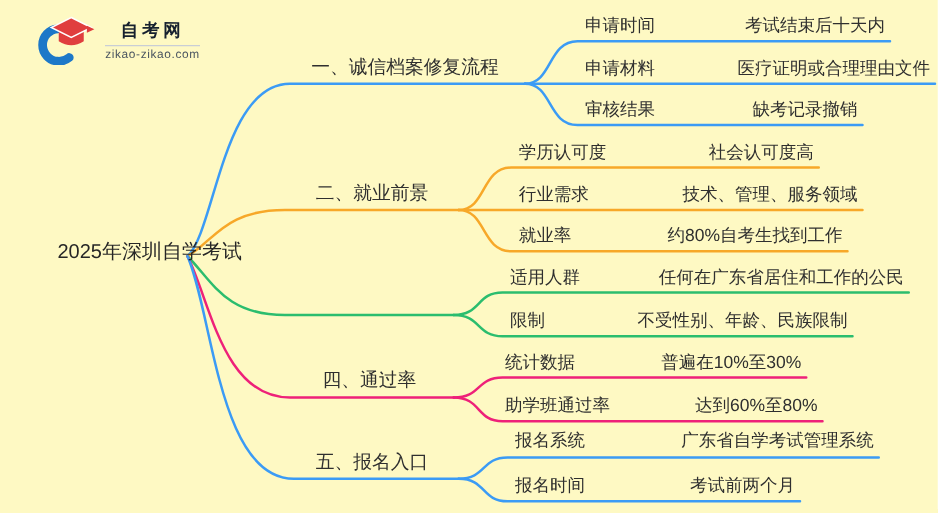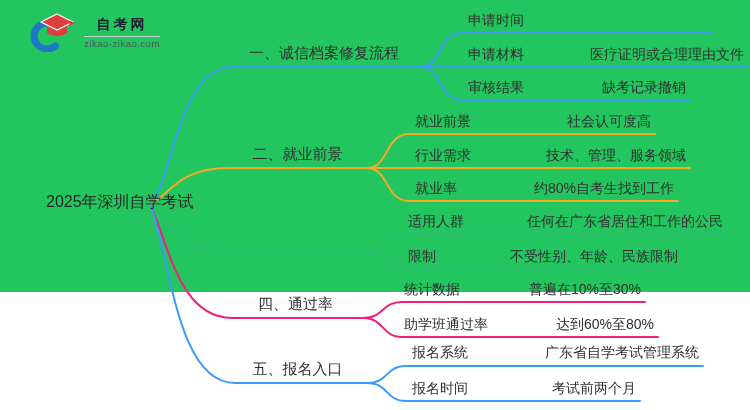--- a/index.html
+++ b/index.html
@@ -1,21 +1,21 @@
 <!DOCTYPE html>
 <html><head>
 <meta charset="utf-8">
 <style>
   html,body{margin:0;padding:0;}
   body{
     width:750px;height:410px;background:#ffffff;overflow:hidden;
     font-family:"Liberation Sans","DejaVu Sans",sans-serif;
     color:#2f2f2f;
   }
-  .canvas{position:relative;width:750px;height:292px;background:#22c55e;}
+  .canvas{position:relative;width:750px;height:410px;background:#fef9c3;}
   svg.links{position:absolute;left:0;top:0;}
   svg.links path{fill:none;stroke-width:2;stroke-linecap:round;}
 
   
   .logo{position:absolute;left:30px;top:12px;display:flex;align-items:center;gap:8px;}
   .logo-text .site-name{font-size:14px;font-weight:bold;color:#16202e;letter-spacing:3px;text-align:center;}
   .logo-text .divider{border-top:1px solid #c9ced5;margin:2px 0 1px 0;width:76px;}
   .logo-text .site-url{font-size:9.5px;color:#4a5560;letter-spacing:.5px;text-align:center;}
 
   
@@ -84,32 +84,33 @@
 
   <div class="root-node">2025年深圳自学考试</div>
 
   <div class="branch-label" style="left:228px;top:41px;width:192px;">一、诚信档案修复流程</div>
   <div class="branch-label" style="left:228px;top:142px;width:139px;">二、就业前景</div>
   <div class="branch-label" style="left:228px;top:292px;width:135px;">四、通过率</div>
   <div class="branch-label" style="left:228px;top:357px;width:139px;">五、报名入口</div>
 
   <div class="leaf-row" style="left:452px;top:9px;width:260px;">
     <span class="key">申请时间</span>
+    <span class="val">考试结束后十天内</span>
   </div>
   <div class="leaf-row" style="left:452px;top:43px;width:296px;">
     <span class="key">申请材料</span>
     <span class="val">医疗证明或合理理由文件</span>
   </div>
   <div class="leaf-row" style="left:452px;top:76px;width:238px;">
     <span class="key">审核结果</span>
     <span class="val">缺考记录撤销</span>
   </div>
 
   <div class="leaf-row" style="left:399px;top:110px;width:256px;">
-    <span class="key">就业前景</span>
+    <span class="key">学历认可度</span>
     <span class="val">社会认可度高</span>
   </div>
   <div class="leaf-row" style="left:399px;top:144px;width:291px;gap:36px;">
     <span class="key">行业需求</span>
     <span class="val">技术、管理、服务领域</span>
   </div>
   <div class="leaf-row" style="left:399px;top:177px;width:279px;">
     <span class="key">就业率</span>
     <span class="val">约80%自考生找到工作</span>
   </div>

